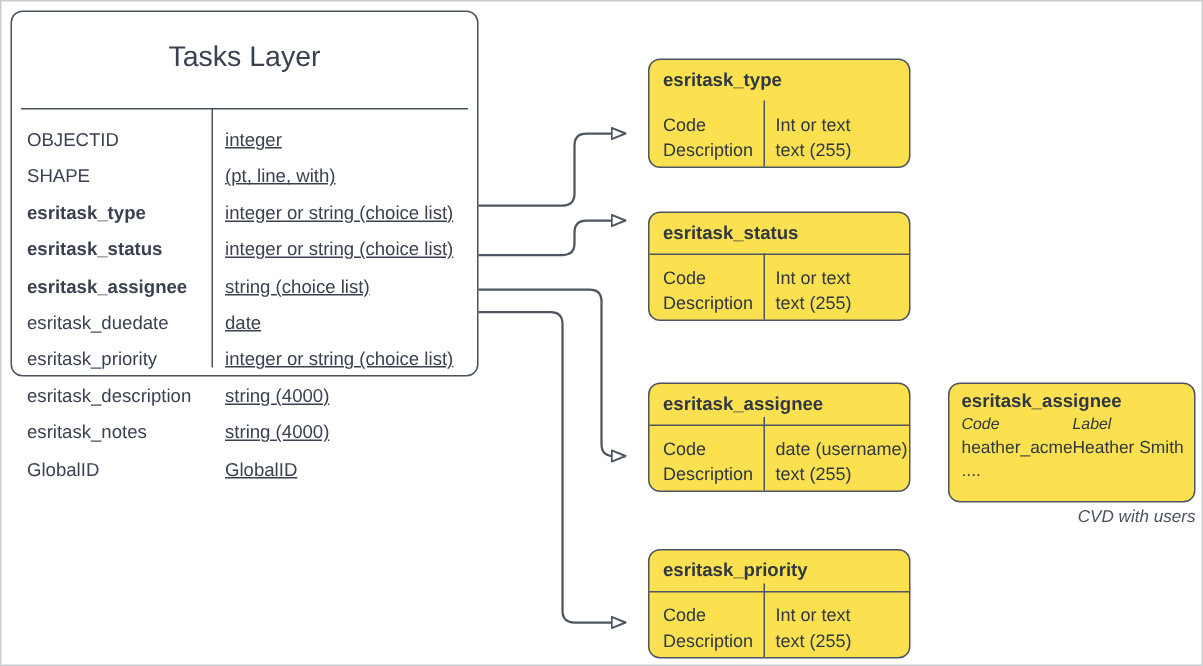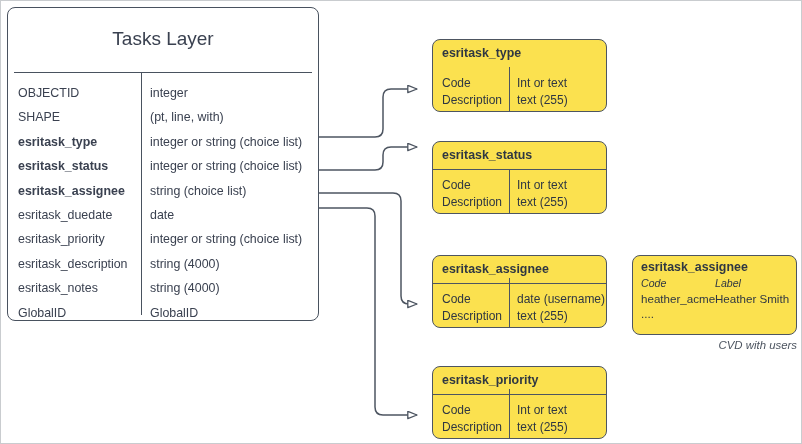--- a/index.html
+++ b/index.html
@@ -20,21 +20,21 @@
   
   .entity{
     position:absolute;
     box-sizing:border-box;
     background:#ffffff;
     border:1.6px solid #49525f;
     border-radius:8px;
   }
   #tasks-layer{
     left:6px; top:6px;
-    width:312px; height:314px;
+    width:312px; height:244px;
   }
   .entity-title{
     position:absolute;
     left:0; top:0;
     width:100%;
     height:62px;
     line-height:62px;
     text-align:center;
     font-size:19px;
     color:#3a4150;
@@ -67,20 +67,21 @@
     position:absolute;
     left:10px; top:0;
     font-size:12.4px;
     white-space:nowrap;
   }
   .ftype{
     position:absolute;
     left:142px; top:0;
     font-size:12.4px;
     white-space:nowrap;
+    text-decoration:underline;
   }
   .row.bold .fname{font-weight:bold;}
 
   
   .dbox{
     position:absolute;
     box-sizing:border-box;
     background:#fbe14f;
     border:1.6px solid #4d5561;
     border-radius:8px;

